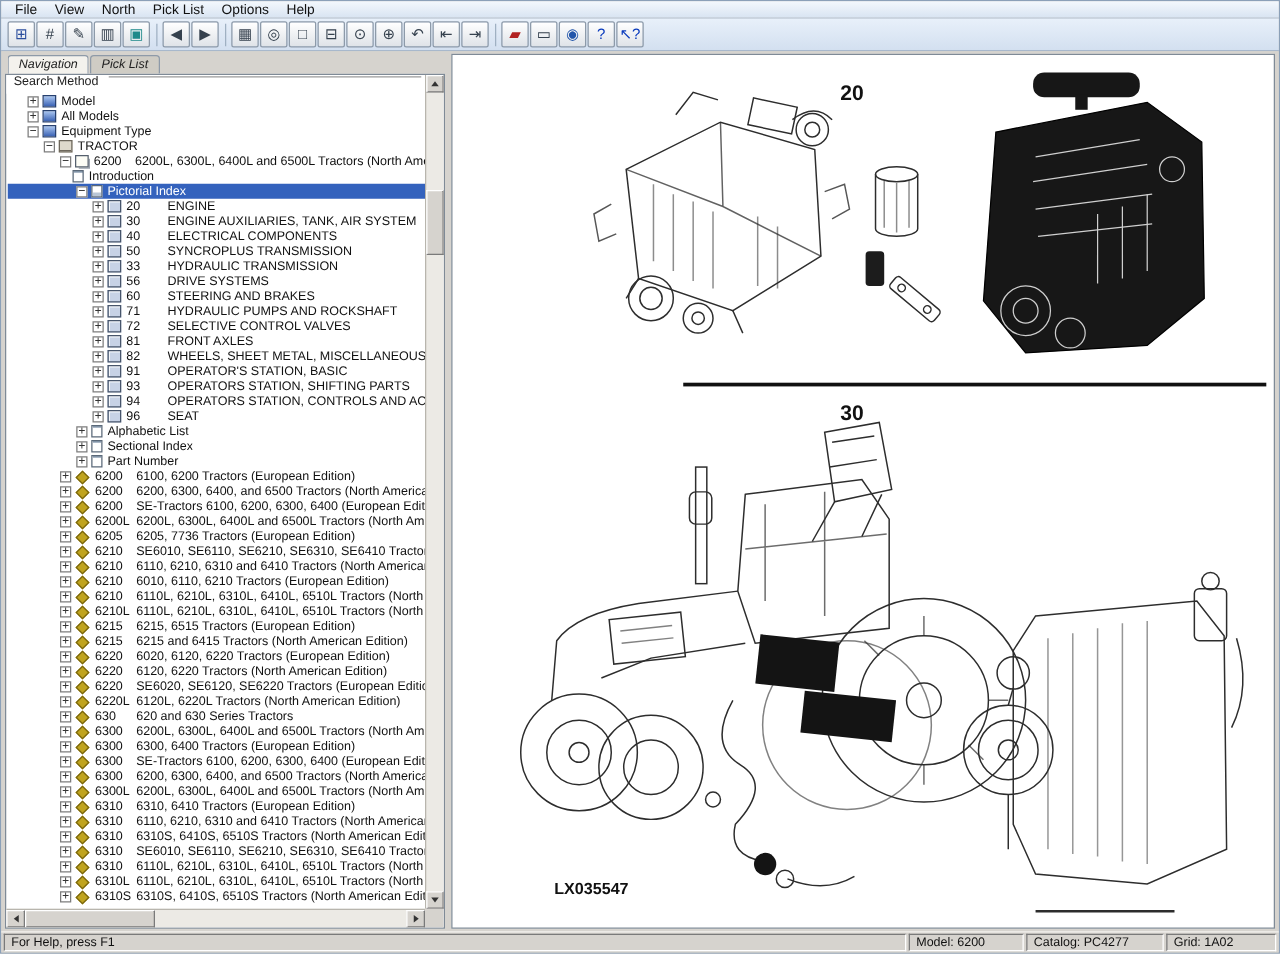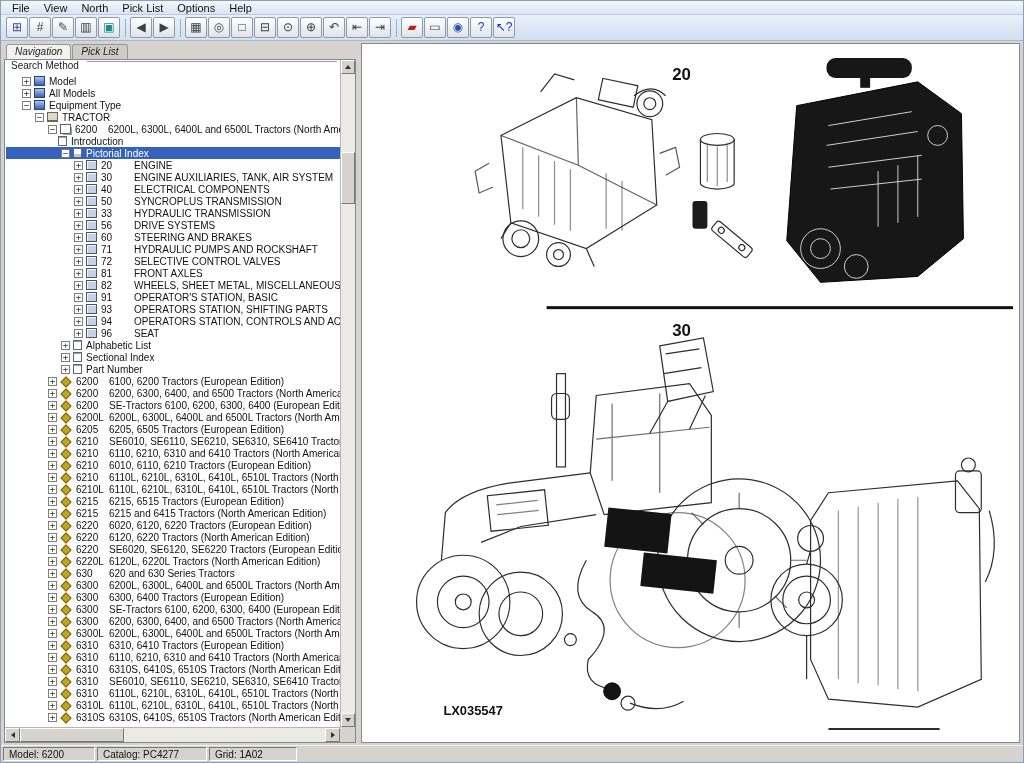--- a/index.html
+++ b/index.html
@@ -301,21 +301,21 @@
             <div class="tree-row" style="padding-left: 42px;">
               <span class="expander">+</span>
               <span class="ic ic-dia"></span>
               <span class="code">6200L</span>
               <span class="lbl">6200L, 6300L, 6400L and 6500L Tractors (North American Editio</span>
             </div>
             <div class="tree-row" style="padding-left: 42px;">
               <span class="expander">+</span>
               <span class="ic ic-dia"></span>
               <span class="code">6205</span>
-              <span class="lbl">6205, 6505 Tractors (European Edition)</span>
+              <span class="lbl">6205, 7736 Tractors (European Edition)</span>
             </div>
             <div class="tree-row" style="padding-left: 42px;">
               <span class="expander">+</span>
               <span class="ic ic-dia"></span>
               <span class="code">6210</span>
               <span class="lbl">SE6010, SE6110, SE6210, SE6310, SE6410 Tractors (European</span>
             </div>
             <div class="tree-row" style="padding-left: 42px;">
               <span class="expander">+</span>
               <span class="ic ic-dia"></span>
@@ -572,18 +572,19 @@
           <path d="M632 470 q12 40 -4 72"></path>
           <path d="M470 690 h112" stroke-width="2"></path>
         </g>
 
         <text x="82" y="676" font-size="13" font-weight="bold" fill="#111">LX035547</text>
       </svg>
     </div>
   </div>
 
   <div class="statusbar">
+    <div class="status-seg status-help">For Help, press F1</div>
     <div class="status-seg status-model">Model: 6200</div>
     <div class="status-seg status-catalog">Catalog: PC4277</div>
     <div class="status-seg status-grid">Grid: 1A02</div>
   </div>
 
 </div>
 
 </body></html>

